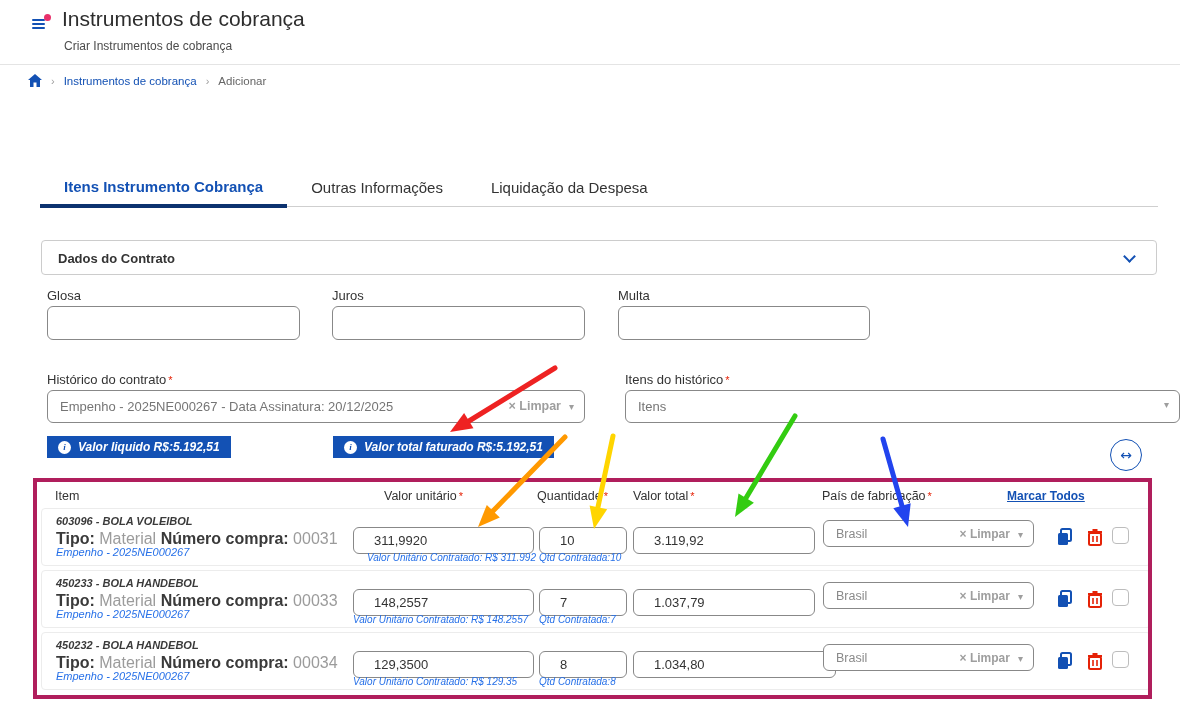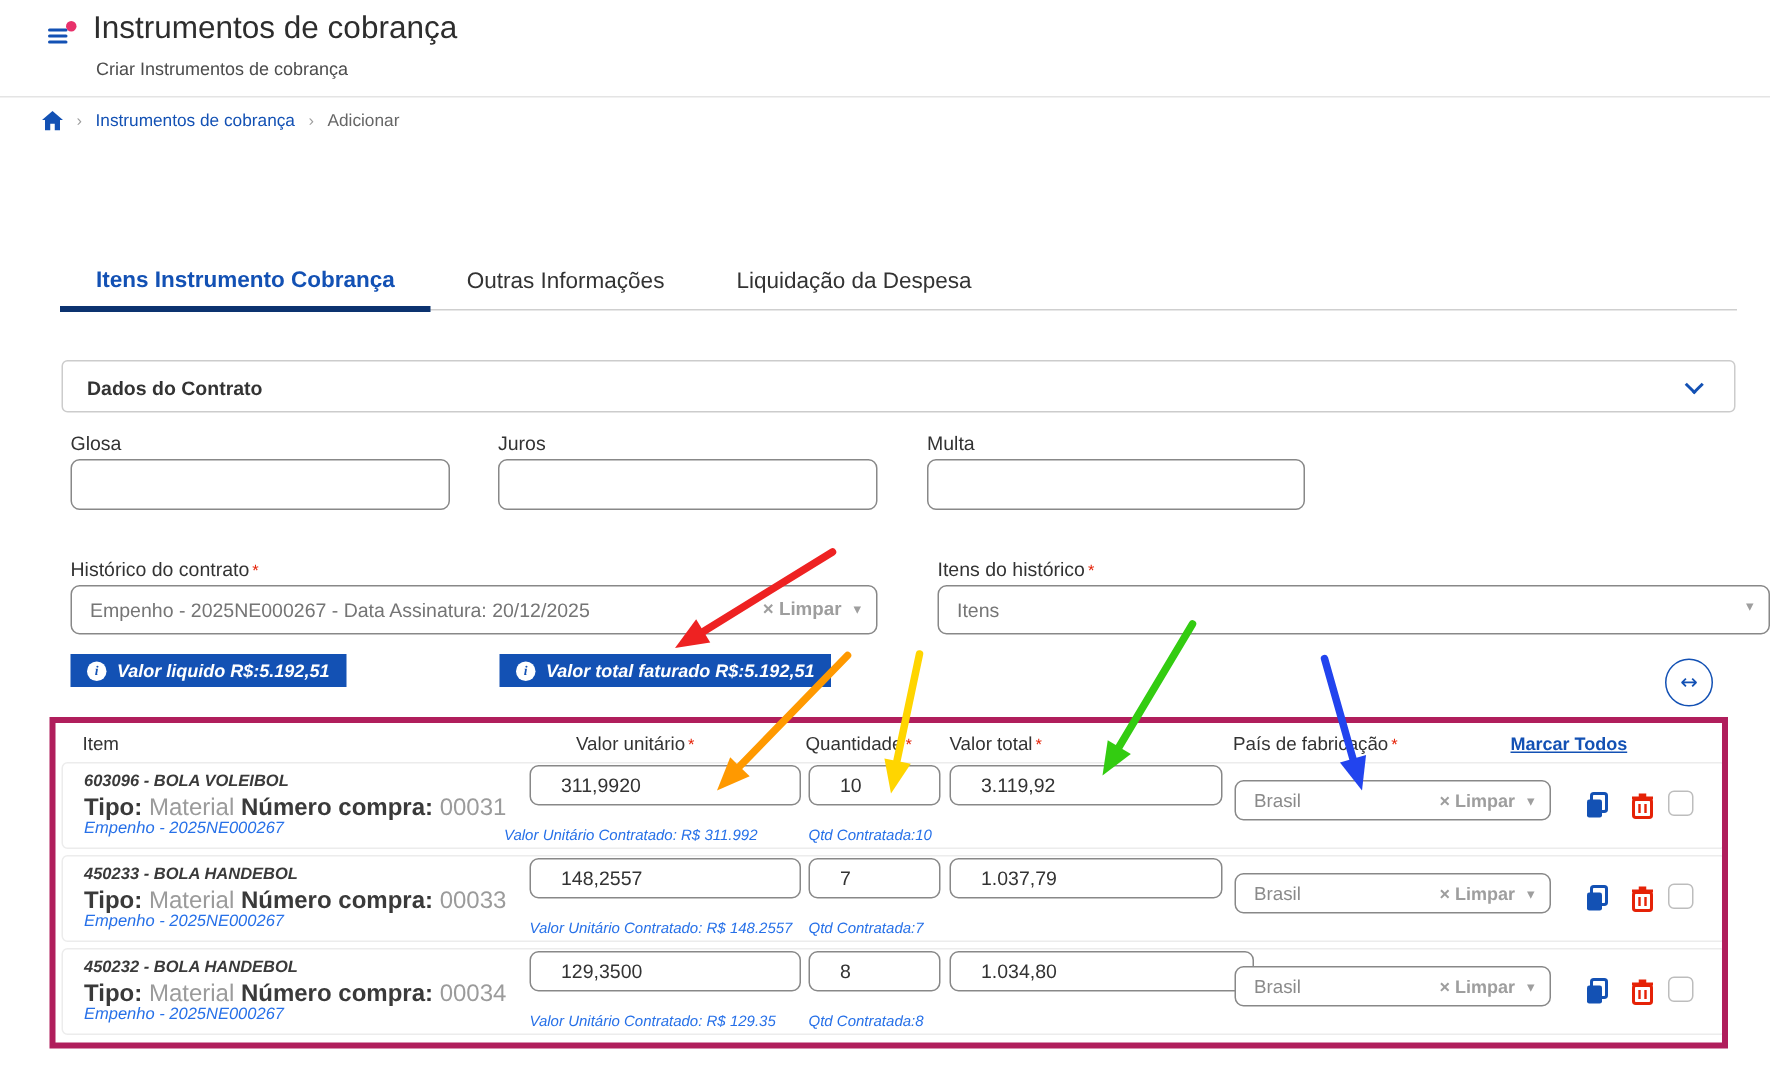--- a/index.html
+++ b/index.html
@@ -65,21 +65,21 @@
   .select-all { position:absolute; top:489px; left:986px; font-size:12px; font-weight:700;
                 color:#1351b4; text-decoration:underline; cursor:pointer;padding-left:21px; }
   .row { position:absolute; left:41px; width:1110px; height:58px; background:#fff;
          border:1px solid #ececec; border-radius:4px; }
   .item-title { position:absolute; left:14px; top:6px; font-size:11px; font-weight:700;
                 font-style:italic; color:#3a3a3a; }
   .item-meta { position:absolute; left:14px; top:21px; font-size:16px; color:#9b9b9b; }
   .item-meta b { color:#3a3a3a; font-weight:700; }
   .item-empenho { position:absolute; left:14px; top:37px; font-size:11px; font-style:italic;
                   color:#2670e8; cursor:pointer; }
-  .row .tinput { height:27px; top:1px; font-size:13px;padding-left:20px; }
+  .row .tinput { height:27px; top:18px; font-size:13px;padding-left:20px; }
   .hint { position:absolute; top:43px; font-size:10px; font-style:italic; color:#2670e8; white-space:nowrap; }
   .row .selbox { height:27px; top:11px; }
   .row .sel-value { top:6px; font-size:12.5px; color:#8a8a8a; }
   .row .sel-right { top:6px; font-size:12px; }
   .icon-btn { position:absolute; top:19px; width:18px; height:18px; cursor:pointer; }
   .checkbox { position:absolute; top:18px; width:17px; height:17px; border:1.5px solid #bdbdbd;
               border-radius:4px; background:#fff; cursor:pointer; }
 
   
   .highlight-box { position:absolute; left:33px; top:478px; width:1119px; height:221px;
@@ -166,21 +166,21 @@
 <span class="thead-cell" style="left:537px;"><span>Quantidade</span><span class="req">*</span></span>
 <span class="thead-cell" style="left:633px;"><span>Valor total</span><span class="req">*</span></span>
 <span class="thead-cell" style="left:822px;"><span>País de fabricação</span><span class="req">*</span></span>
 <span class="select-all">Marcar Todos</span>
 
 <div class="row" style="top:508px;">
   <span class="item-title">603096 - BOLA VOLEIBOL</span>
   <span class="item-meta"><b>Tipo:</b> <span>Material</span> <b>Número compra:</b> <span>00031</span></span>
   <span class="item-empenho">Empenho - 2025NE000267</span>
   <input class="tinput" style="left: 311px; width: 181px;" value="311,9920">
-  <span class="hint" style="left:294px;">Valor Unitário Contratado: R$ 311.992</span>
+  <span class="hint" style="left:325px;">Valor Unitário Contratado: R$ 311.992</span>
   <input class="tinput" style="left: 497px; width: 88px;" value="10">
   <span class="hint" style="left:497px;">Qtd Contratada:10</span>
   <input class="tinput" style="left: 591px; width: 182px;" value="3.119,92">
   <div class="selbox" style="left:781px; width:211px;">
     <span class="sel-value">Brasil</span>
     <span class="sel-right">
         <span>× Limpar</span>
         <span class="caret">▾</span>
       </span>
   </div>

